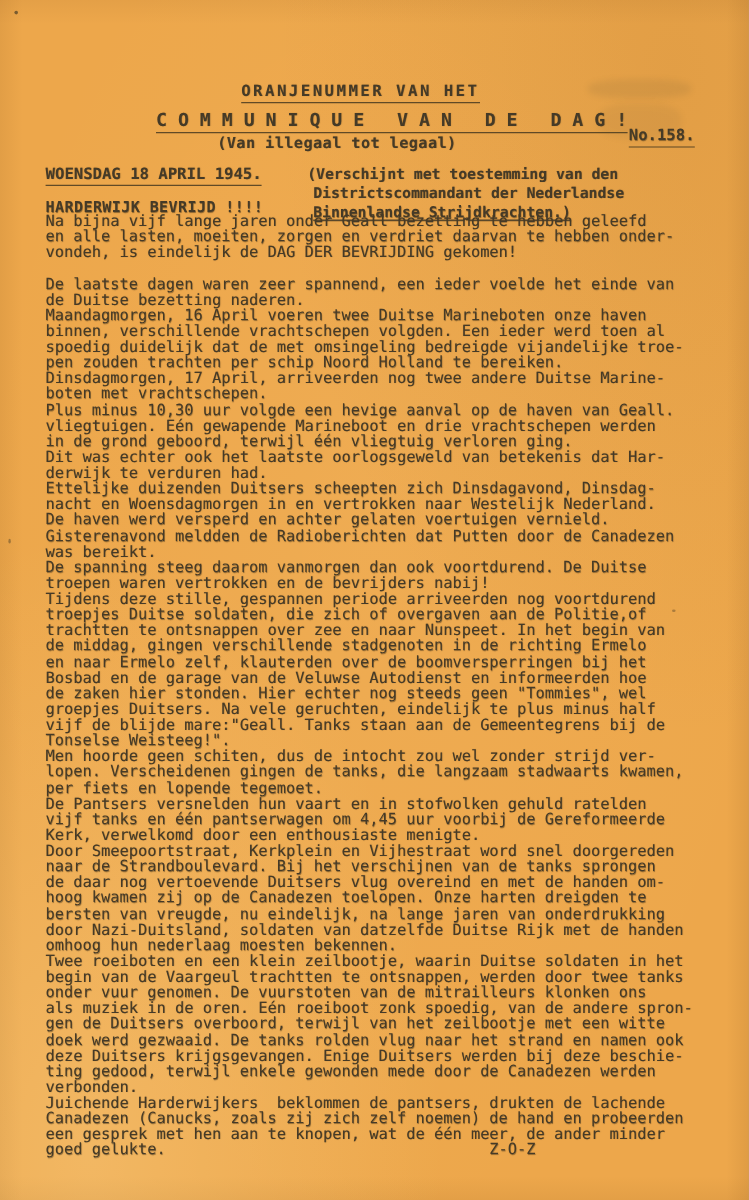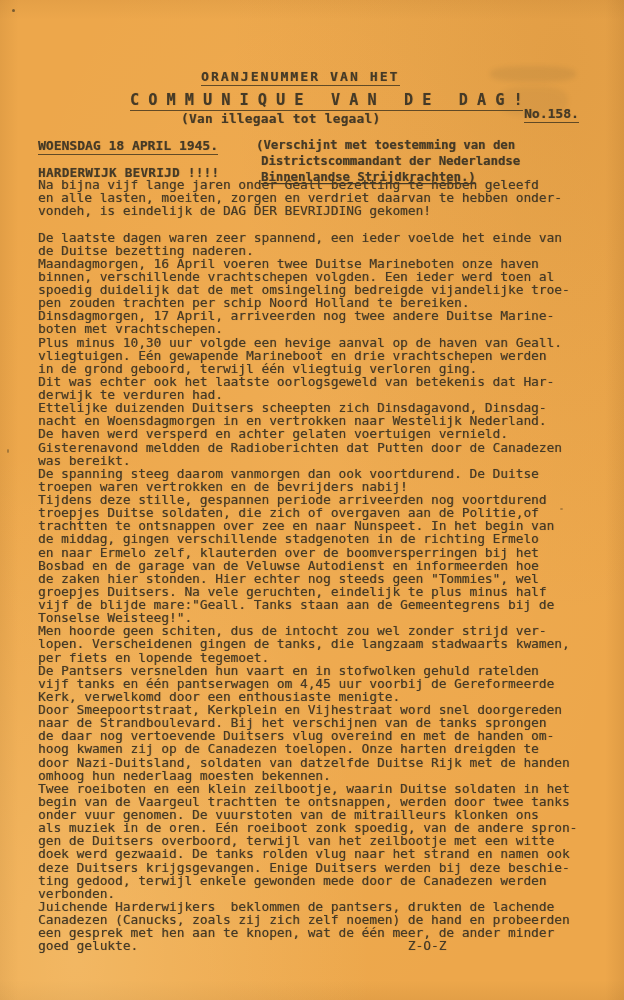--- a/index.html
+++ b/index.html
@@ -110,20 +110,21 @@
         <div class="tline">Men hoorde geen schiten, dus de intocht zou wel zonder strijd ver-</div>
         <div class="tline">lopen. Verscheidenen gingen de tanks, die langzaam stadwaarts kwamen,</div>
         <div class="tline">per fiets en lopende tegemoet.</div>
         <div class="tline">De Pantsers versnelden hun vaart en in stofwolken gehuld ratelden</div>
         <div class="tline">vijf tanks en één pantserwagen om 4,45 uur voorbij de Gereformeerde</div>
         <div class="tline">Kerk, verwelkomd door een enthousiaste menigte.</div>
         <div class="tline">Door Smeepoortstraat, Kerkplein en Vijhestraat word snel doorgereden</div>
         <div class="tline">naar de Strandboulevard. Bij het verschijnen van de tanks sprongen</div>
         <div class="tline">de daar nog vertoevende Duitsers vlug overeind en met de handen om-</div>
         <div class="tline">hoog kwamen zij op de Canadezen toelopen. Onze harten dreigden te</div>
+        <div class="tline">bersten van vreugde, nu eindelijk, na lange jaren van onderdrukking</div>
         <div class="tline">door Nazi-Duitsland, soldaten van datzelfde Duitse Rijk met de handen</div>
         <div class="tline">omhoog hun nederlaag moesten bekennen.</div>
         <div class="tline">Twee roeiboten en een klein zeilbootje, waarin Duitse soldaten in het</div>
         <div class="tline">begin van de Vaargeul trachtten te ontsnappen, werden door twee tanks</div>
         <div class="tline">onder vuur genomen. De vuurstoten van de mitrailleurs klonken ons</div>
         <div class="tline">als muziek in de oren. Eén roeiboot zonk spoedig, van de andere spron-</div>
         <div class="tline">gen de Duitsers overboord, terwijl van het zeilbootje met een witte</div>
         <div class="tline">doek werd gezwaaid. De tanks rolden vlug naar het strand en namen ook</div>
         <div class="tline">deze Duitsers krijgsgevangen. Enige Duitsers werden bij deze beschie-</div>
         <div class="tline">ting gedood, terwijl enkele gewonden mede door de Canadezen werden</div>

